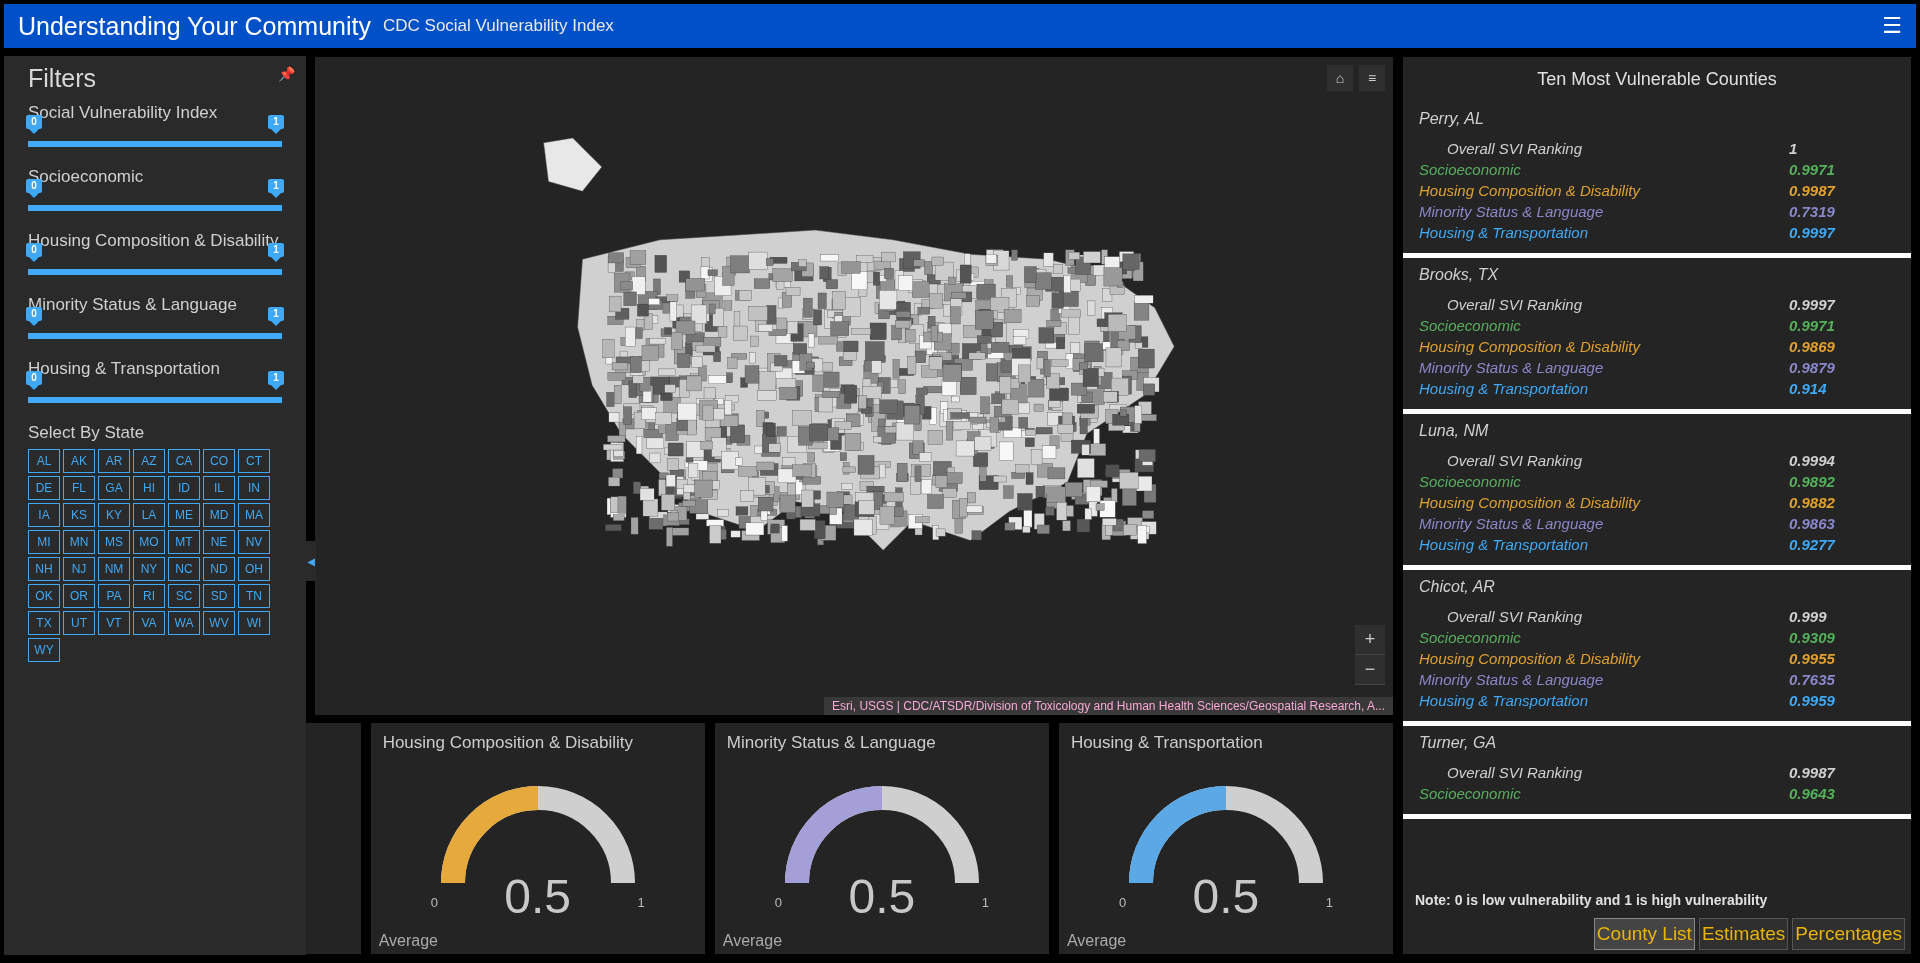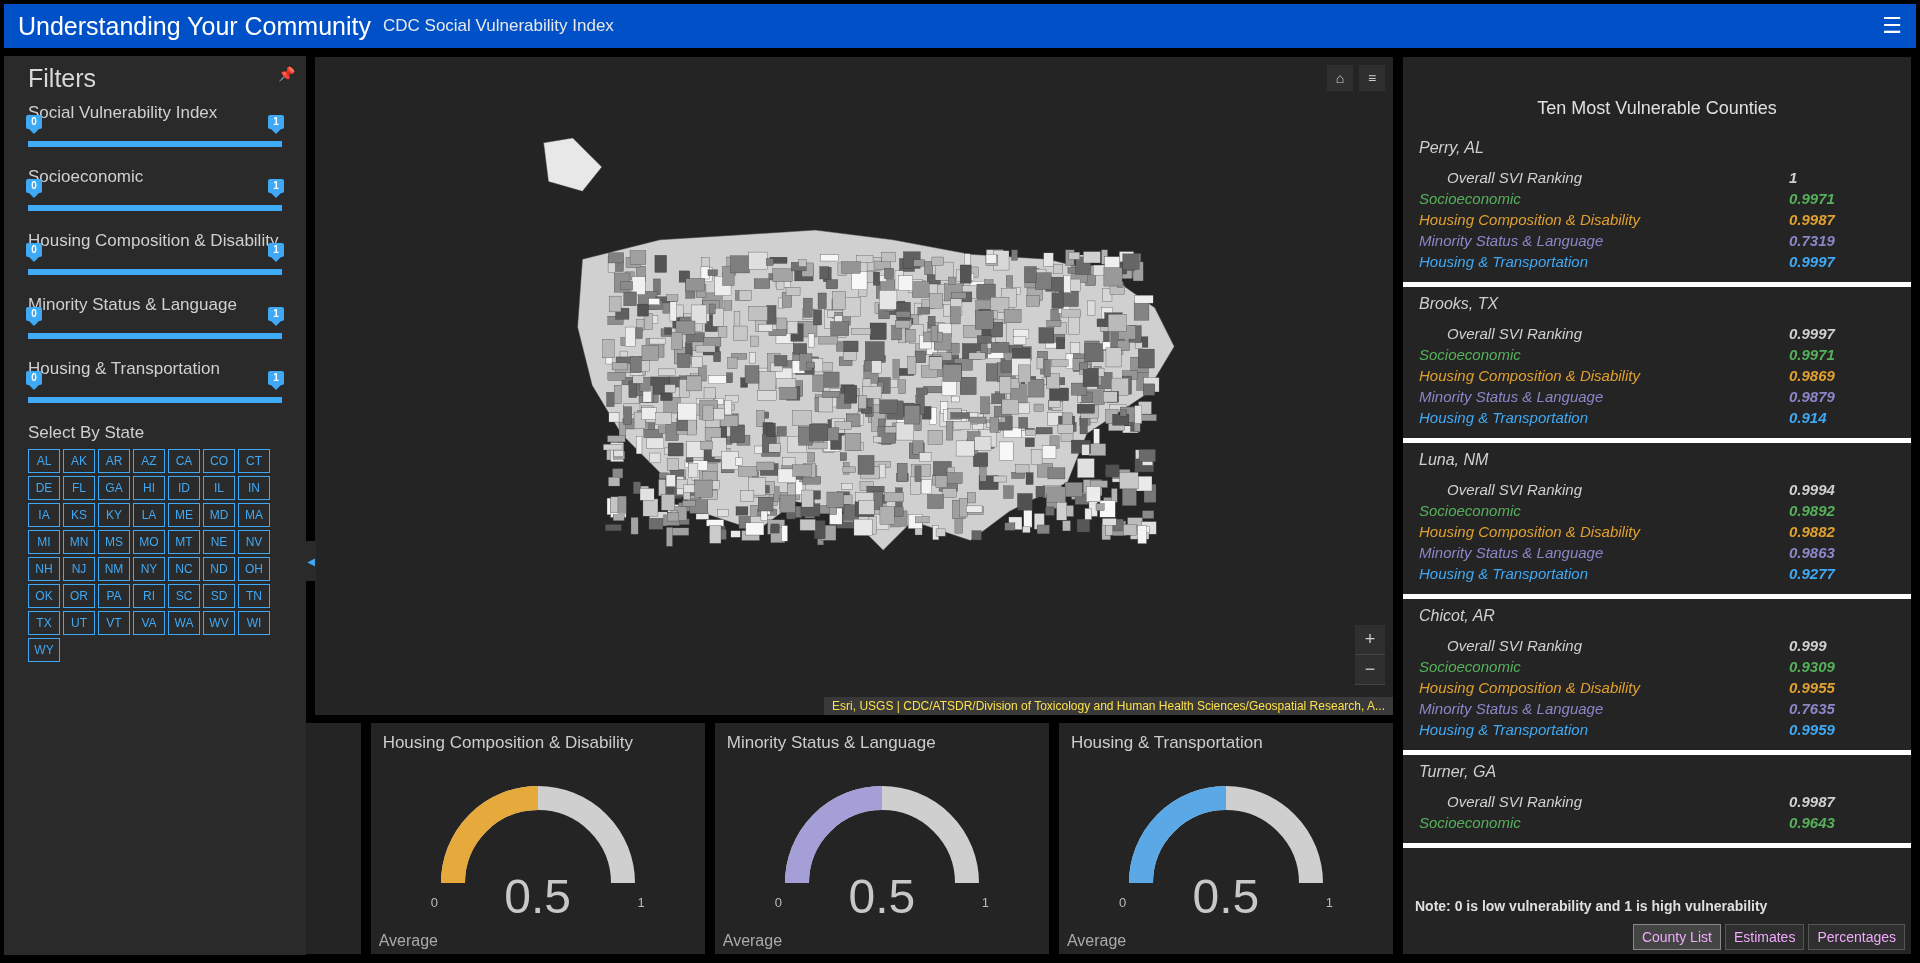--- a/index.html
+++ b/index.html
@@ -26,54 +26,54 @@
 .sh-r { right: -2px; }
 .state-grid { display: flex; flex-wrap: wrap; gap: 3px; margin-top: 6px; }
 .state-btn { width: 32px; height: 24px; border: 1px solid #3fa9f5; color: #3fa9f5; font-size: 12px; display: flex; align-items: center; justify-content: center; cursor: pointer; background: transparent; }
 
 
 .map-pane { position: absolute; left: 310px; top: 52px; right: 522px; height: 660px; background: #242424; border: 1px solid #000; }
 .map-tools { position: absolute; top: 8px; right: 8px; display: flex; gap: 6px; }
 .map-tool { width: 26px; height: 26px; background: #2f2f2f; color: #ccc; display: flex; align-items: center; justify-content: center; font-size: 14px; cursor: pointer; }
 .zoom-ctrl { position: absolute; right: 8px; bottom: 30px; }
 .zoom-ctrl div { width: 30px; height: 30px; background: #2f2f2f; color: #ccc; display: flex; align-items: center; justify-content: center; font-size: 18px; cursor: pointer; border-bottom:1px solid #444;}
-.attribution { position: absolute; bottom: 0; right: 0; background: rgba(60,60,60,0.92); color: #fde047; font-size: 12px; padding: 2px 8px; }
+.attribution { position: absolute; bottom: 0; right: 0; background: rgba(60,60,60,0.92); color: #f9a8d4; font-size: 12px; padding: 2px 8px; }
 .map-svg { position: absolute; left: 14%; top: 4%; width: 72%; height: 86%; }
 
 
 .gauges { position: absolute; left: 6px; top: 718px; right: 522px; bottom: 4px; display: flex; gap: 8px; }
 .gauge-card { flex: 1; background: #242424; border: 1px solid #000; padding: 10px 12px; position: relative; overflow:hidden;}
 .gauge-card:first-child { flex: 1.05; }
 .gauge-title { font-size: 17px; color: #ccc; }
 .gauge-svg { display: block; margin: 20px auto 0 auto; }
 .gauge-val { font-size: 48px; color: #c8c8c8; text-align: center; position: absolute; left:0; right:0; bottom: 30px; font-weight:300;}
 .gauge-scale-l { position:absolute; bottom:44px; left:60px; color:#bbb; font-size:13px;}
 .gauge-scale-r { position:absolute; bottom:44px; right:60px; color:#bbb; font-size:13px;}
 .gauge-foot { position:absolute; bottom:4px; left:8px; font-size:16px; color:#aaa;}
 
 
 .right-pane { position: absolute; right: 4px; top: 52px; width: 510px; bottom: 4px; background: #242424; border: 1px solid #000; display:flex; flex-direction:column;}
-.rp-title { text-align: center; font-size: 18px; color: #e0e0e0; padding: 12px 0; margin-top: 29px; }
+.rp-title { text-align: center; font-size: 18px; color: #e0e0e0; padding: 12px 0; }
 .rp-scroll { flex:1; overflow-y: auto; }
 .rp-scroll::-webkit-scrollbar { width: 10px; }
 .rp-scroll::-webkit-scrollbar-track { background: #1a1a1a; }
 .rp-scroll::-webkit-scrollbar-thumb { background: #555; }
 .county-card { border-bottom: 5px solid #ffffff; padding: 8px 32px 10px 16px; font-style: italic; }
 .county-name { font-size: 16px; color: #d0d0d0; margin-bottom: 10px; }
 .rank-row { display: flex; padding: 2px 0; font-size: 15px; }
 .rank-key { flex: 1; }
 .rank-val { width: 90px; color: #e8e8e8; font-weight: 600; }
 .k-overall { color: #d0d0d0; margin-left: 28px; }
 .k-socio { color: #55b05a; }
 .k-house { color: #e0a030; }
 .k-minor { color: #8a87c9; }
 .k-trans { color: #3fa9f5; }
 .rp-note { font-size: 14px; font-weight: 600; color: #e0e0e0; padding: 6px 12px; }
 .rp-tabs { display: flex; gap: 4px; justify-content: flex-end; padding: 4px 6px; }
-.rp-tab { background: #2f2f2f; color: #f0abfc; font-size: 14px; padding: 4px 8px; cursor: pointer; border:1px solid #555;}
+.rp-tab { background: #2f2f2f; color: #eab308; font-size: 19px; padding: 4px 2px; cursor: pointer; border:1px solid #555;}
 .rp-tab.active { background: #444; border-color:#888;}
 </style>
 </head>
 <body>
 
 <div class="frame">
 
   <div class="header">
     <span class="header-title">Understanding Your Community</span>
     <span class="header-sub">CDC Social Vulnerability Index</span>

